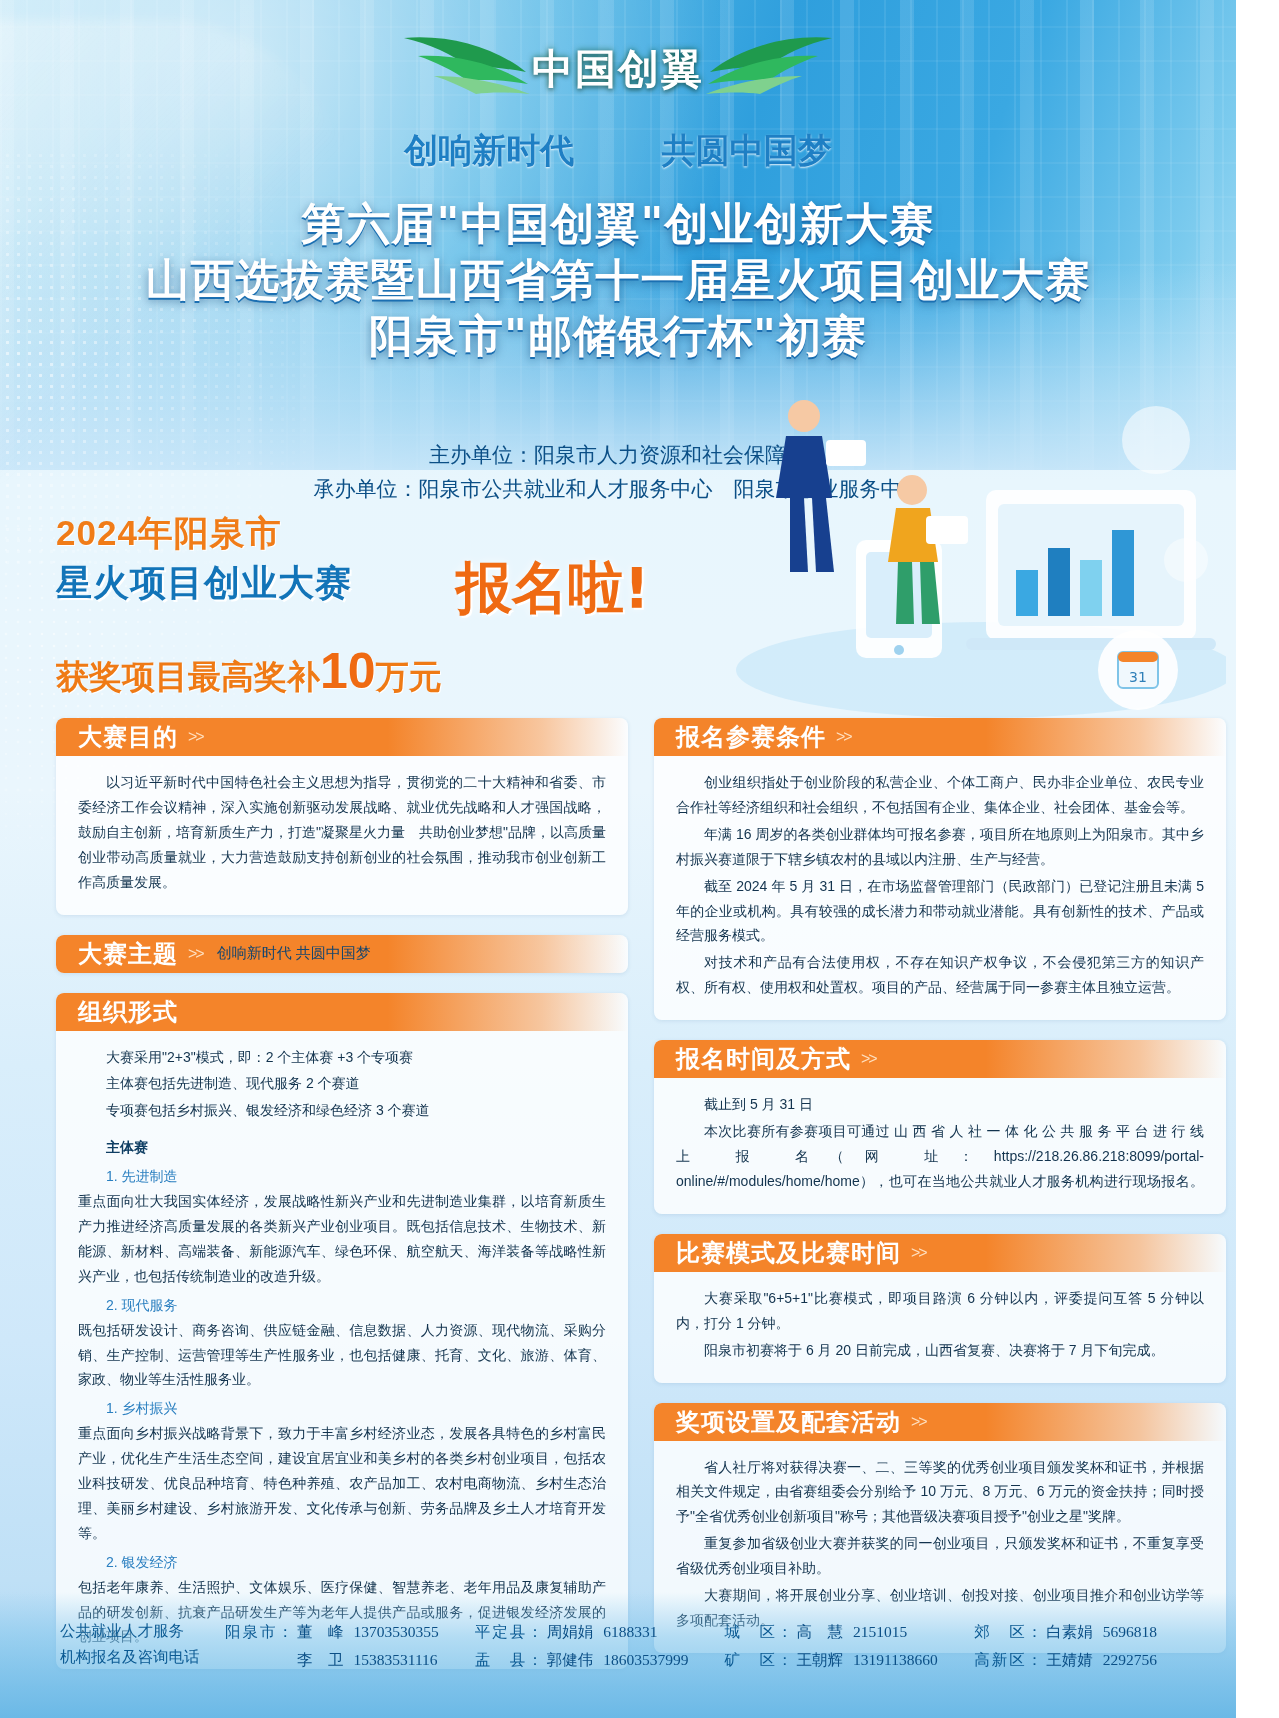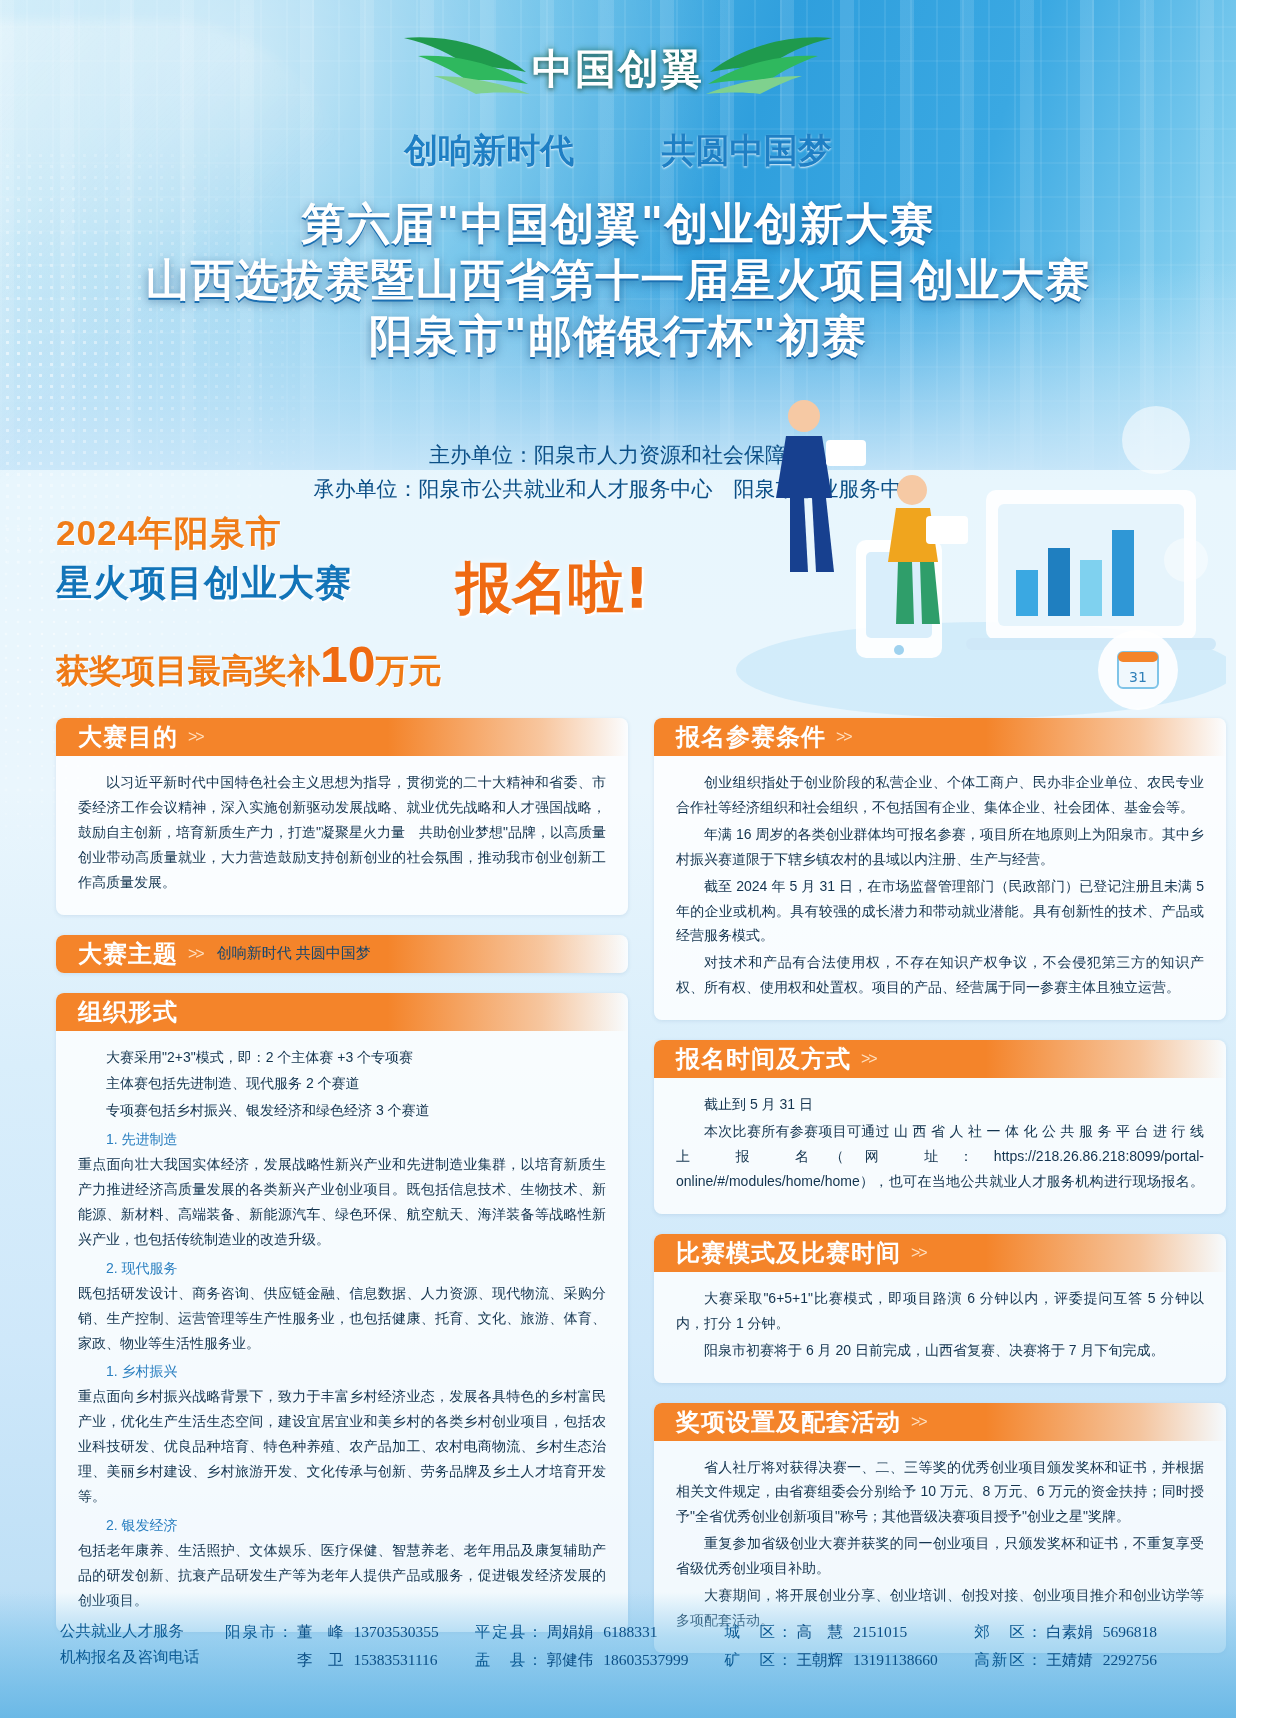--- a/index.html
+++ b/index.html
@@ -162,21 +162,21 @@
     font-size: 56px;
     font-weight: bold;
     color: #ef6a12;
     text-shadow: 2px 2px 0 #ffffff, 0 0 10px rgba(255,255,255,.8);
     font-family: "DejaVu Sans", sans-serif;
     position: absolute;
     left: 400px;
     top: -8px;
   }
   .hero-l3 {
-    margin-top: 18px;
+    margin-top: 24px;
     font-size: 33px;
     font-weight: bold;
     color: #ef7a15;
     text-shadow: 1px 1px 0 #fff;
   }
   .hero-l3 .big {
     font-size: 50px;
     line-height: .9;
     color: #ef6a12;
   }
@@ -414,20 +414,21 @@
 
       <div class="card">
         <div class="sec-head">
           <span class="title">组织形式</span>
         </div>
         <div class="sec-body">
           <p>大赛采用"2+3"模式，即：2 个主体赛 +3 个专项赛</p>
           <p>主体赛包括先进制造、现代服务 2 个赛道</p>
           <p>专项赛包括乡村振兴、银发经济和绿色经济 3 个赛道</p>
 
+          <div class="sub">主体赛</div>
           <div class="num">1.  先进制造</div>
           <p class="noind">重点面向壮大我国实体经济，发展战略性新兴产业和先进制造业集群，以培育新质生产力推进经济高质量发展的各类新兴产业创业项目。既包括信息技术、生物技术、新能源、新材料、高端装备、新能源汽车、绿色环保、航空航天、海洋装备等战略性新兴产业，也包括传统制造业的改造升级。</p>
           <div class="num">2.  现代服务</div>
           <p class="noind">既包括研发设计、商务咨询、供应链金融、信息数据、人力资源、现代物流、采购分销、生产控制、运营管理等生产性服务业，也包括健康、托育、文化、旅游、体育、家政、物业等生活性服务业。</p>
 
           <div class="num">1.  乡村振兴</div>
           <p class="noind">重点面向乡村振兴战略背景下，致力于丰富乡村经济业态，发展各具特色的乡村富民产业，优化生产生活生态空间，建设宜居宜业和美乡村的各类乡村创业项目，包括农业科技研发、优良品种培育、特色种养殖、农产品加工、农村电商物流、乡村生态治理、美丽乡村建设、乡村旅游开发、文化传承与创新、劳务品牌及乡土人才培育开发等。</p>
           <div class="num">2.  银发经济</div>
           <p class="noind">包括老年康养、生活照护、文体娱乐、医疗保健、智慧养老、老年用品及康复辅助产品的研发创新、抗衰产品研发生产等为老年人提供产品或服务，促进银发经济发展的创业项目。</p>
 

